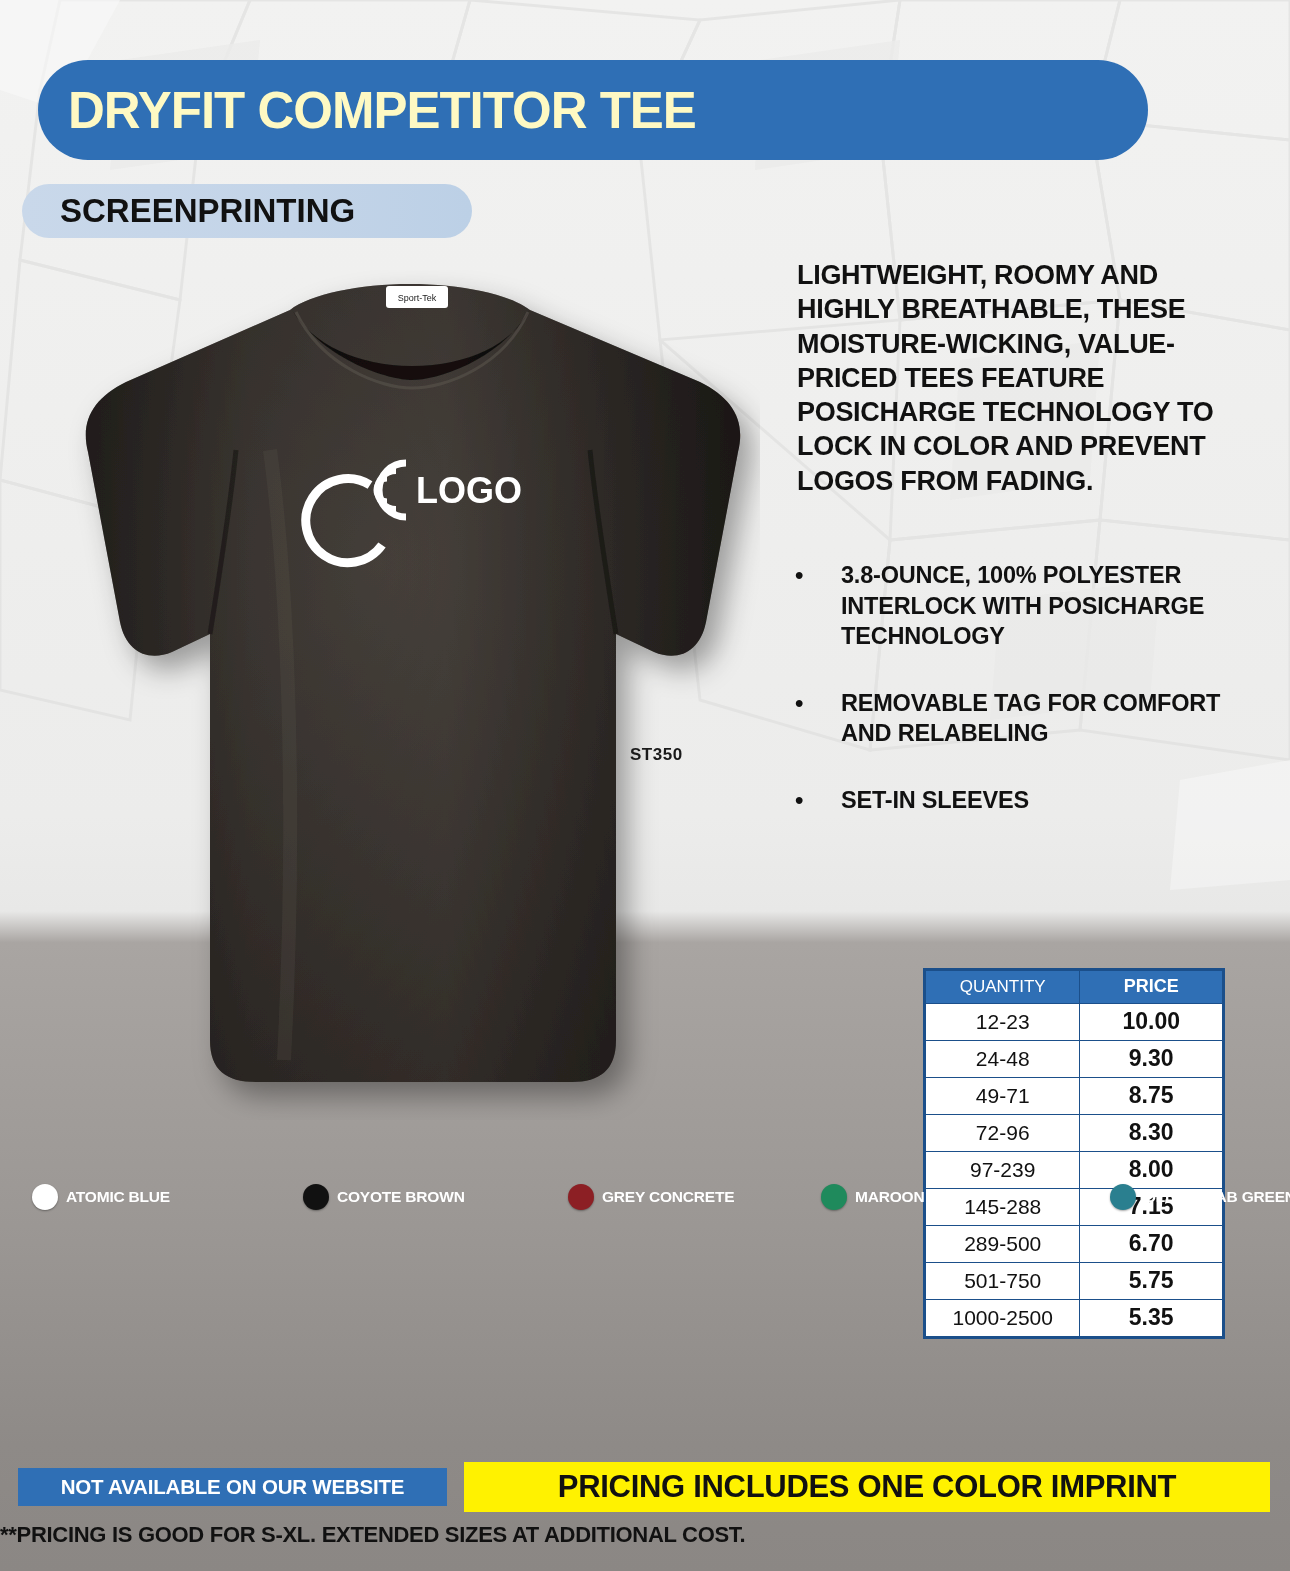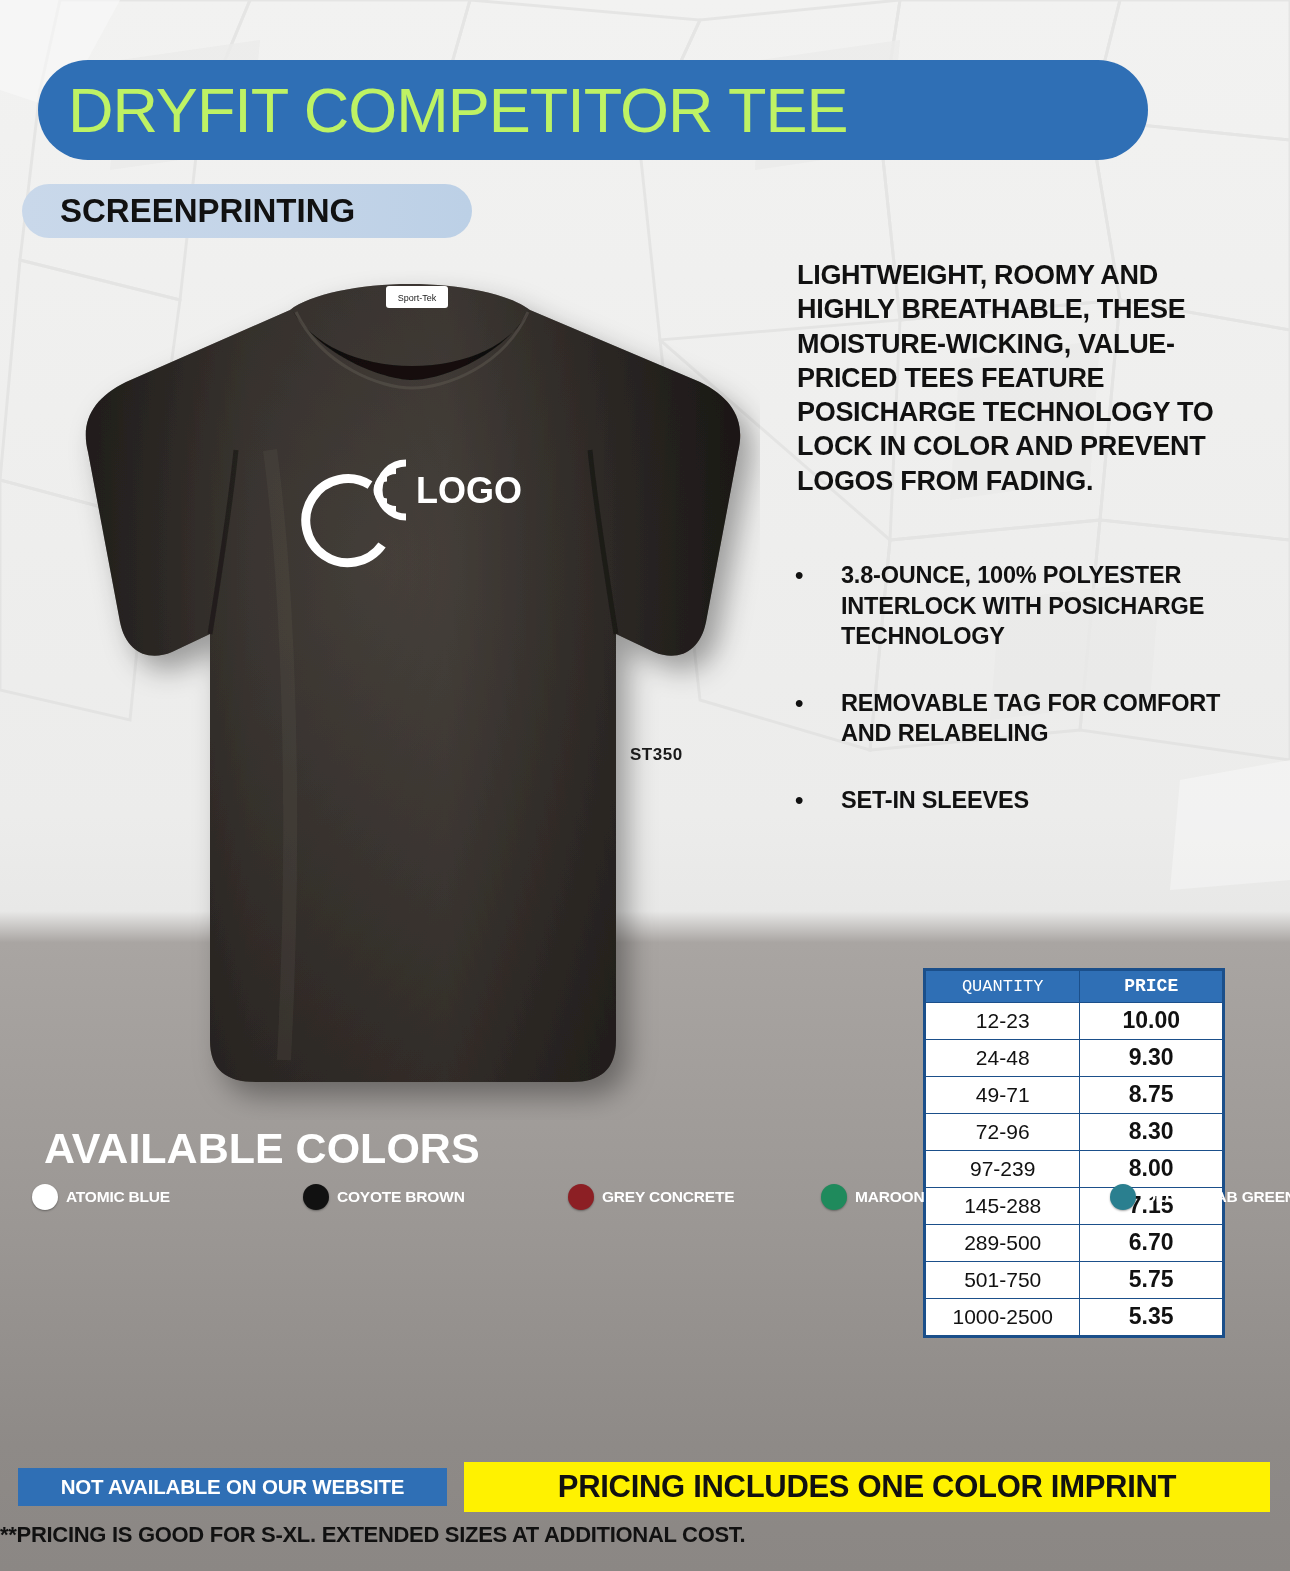--- a/index.html
+++ b/index.html
@@ -38,23 +38,23 @@
     width: 1110px;
     height: 100px;
     background: #2f6fb5;
     border-radius: 50px;
     display: flex;
     align-items: center;
     padding-left: 30px;
     box-sizing: border-box;
   }
   .title-bar .title {
-    color: #bef264;
-    font-size: 63px;
-    font-weight: normal;
+    color: #fef9c3;
+    font-size: 51px;
+    font-weight: bold;
     letter-spacing: -1px;
     white-space: nowrap;
   }
   .subtitle-bar {
     position: absolute;
     left: 22px;
     top: 184px;
     width: 450px;
     height: 54px;
     background: linear-gradient(90deg, #c9d8ea 0%, #c3d4e8 60%, #bcd0e6 100%);
@@ -138,21 +138,20 @@
     border-collapse: collapse;
     width: 100%;
   }
   .price-table th {
     background: #2f6fb5;
     color: #ffffff;
     font-size: 18px;
     font-weight: bold;
     padding: 5px 0 6px 0;
     border: 1px solid #1b4f8a;
-    font-family: Liberation Mono, monospace;
   }
   .price-table th.qty { font-size: 17px; font-weight: normal; }
   .price-table td {
     border: 1px solid #1b4f8a;
     text-align: center;
     color: #111111;
     padding: 4px 0 5px 0;
     margin-top: 35px;
   }
   .price-table td.qty { font-size: 21px; width: 52%; }
@@ -431,21 +430,20 @@
           <td class="price">5.75</td>
         </tr>
         <tr>
           <td class="qty">1000-2500</td>
           <td class="price">5.35</td>
         </tr>
       </tbody>
     </table>
   </div>
 
-  <div class="colors-title">AVAILABLE COLORS</div>
   <div class="colors-grid">
     <div class="color-item">
         <span class="swatch" style="background:#ffffff"></span>
         <span class="color-label">ATOMIC BLUE</span>
       </div>
     <div class="color-item">
         <span class="swatch" style="background:#111111"></span>
         <span class="color-label">COYOTE BROWN</span>
       </div>
     <div class="color-item">

